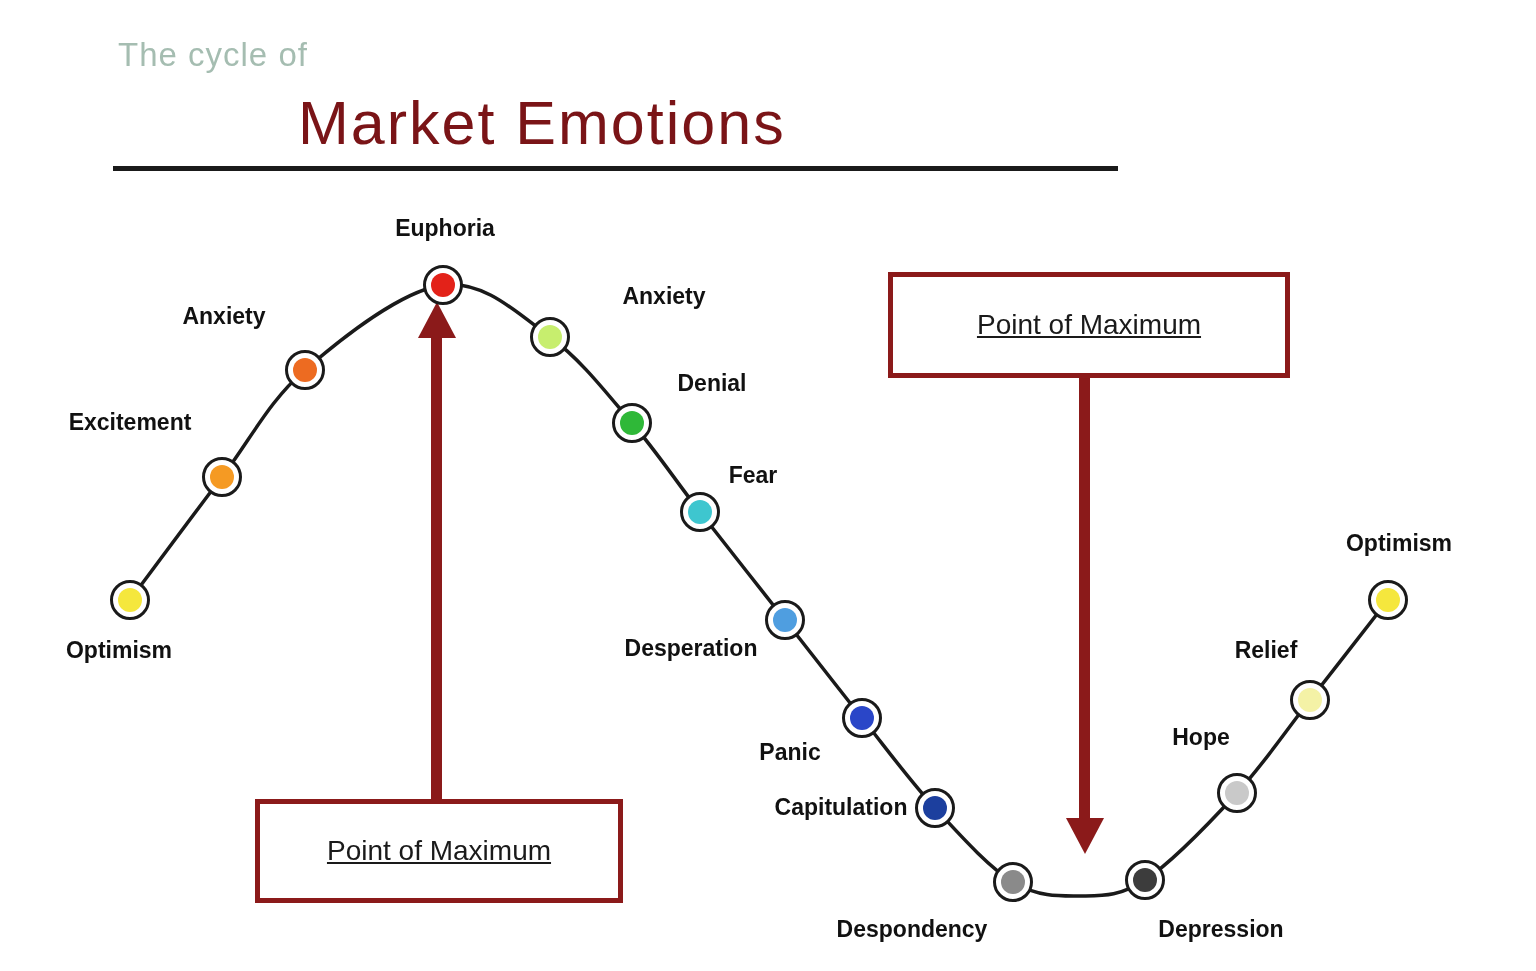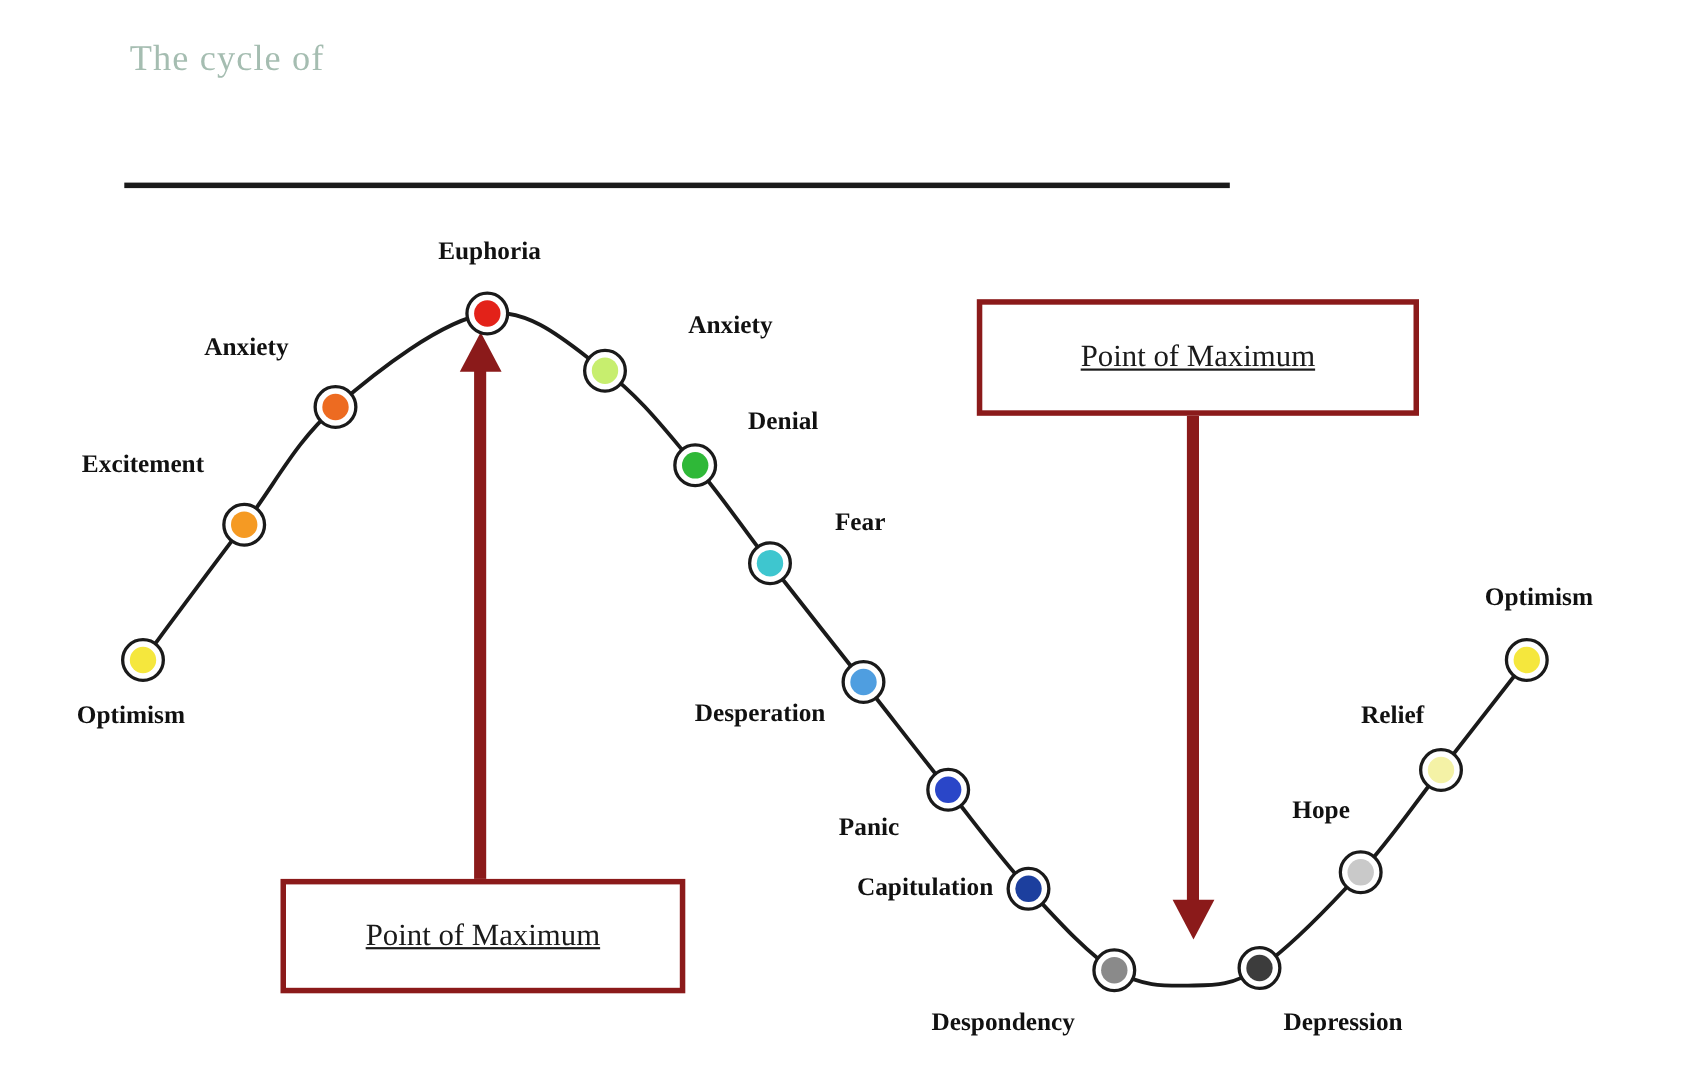--- a/index.html
+++ b/index.html
@@ -2,21 +2,21 @@
 <html><head>
 <meta charset="utf-8">
 <style>
   html, body { margin: 0; padding: 0; background: #ffffff; }
   * { box-sizing: content-box; }
   #stage {
     position: relative;
     width: 1536px;
     height: 971px;
     background: #ffffff;
-    font-family: Liberation Serif, serif;
+    font-family: Liberation Sans, sans-serif;
     overflow: hidden;
   }
 
   
   .pretitle {
     position: absolute;
     left: 118px;
     top: 36px;
     font-size: 33px;
     color: #a5bdb1;
@@ -114,20 +114,21 @@
     white-space: nowrap;
     z-index: 5;
   }
 </style>
 </head>
 <body>
 
 <div id="stage">
 
   <div class="pretitle">The cycle of</div>
+  <div class="main-title">Market Emotions</div>
   <div class="title-underline"></div>
 
   <svg id="curve-svg" width="1536" height="971" viewBox="0 0 1536 971">
     <path id="curve-path" fill="none" stroke="#1a1a1a" stroke-width="3.5" d="M 130 600 C 145.3 579.5, 192.8 515.3, 222 477 C 251.2 438.7, 268.2 402.0, 305 370 C 341.8 338.0, 402.2 290.5, 443 285 C 483.8 279.5, 518.5 314.0, 550 337 C 581.5 360.0, 607.0 393.8, 632 423 C 657.0 452.2, 674.5 479.2, 700 512 C 725.5 544.8, 758.0 585.7, 785 620 C 812.0 654.3, 837.0 686.7, 862 718 C 887.0 749.3, 909.8 780.7, 935 808 C 960.2 835.3, 988.8 867.3, 1013 882 C 1037.2 896.7, 1058.0 896.3, 1080 896 C 1102.0 895.7, 1118.8 897.2, 1145 880 C 1171.2 862.8, 1209.5 823.0, 1237 793 C 1264.5 763.0, 1284.8 732.2, 1310 700 C 1335.2 667.8, 1375.0 616.7, 1388 600"></path>
   </svg>
 
   <div class="arrow-shaft" id="risk-shaft"></div>
   <div class="arrow-head" id="risk-head"></div>
 
   <div class="arrow-shaft" id="opp-shaft"></div>
@@ -188,21 +189,21 @@
         <div class="dot-core" style="background: rgb(245, 231, 61);"></div>
       </div>
     </div>
   <div>
       <div class="emotion-label" style="left: 119px; top: 650px;">Optimism</div>
       <div class="emotion-label" style="left: 130px; top: 422px;">Excitement</div>
       <div class="emotion-label" style="left: 224px; top: 316px;">Anxiety</div>
       <div class="emotion-label" style="left: 445px; top: 228px;">Euphoria</div>
       <div class="emotion-label" style="left: 628px; top: 296px; margin-left: 36px;">Anxiety</div>
       <div class="emotion-label" style="left: 712px; top: 383px; text-align: center;">Denial</div>
-      <div class="emotion-label" style="left: 782px; top: 475px;">Fear</div>
+      <div class="emotion-label" style="left: 753px; top: 475px;">Fear</div>
       <div class="emotion-label" style="left: 691px; top: 648px;">Desperation</div>
       <div class="emotion-label" style="left: 790px; top: 752px;">Panic</div>
       <div class="emotion-label" style="left: 841px; top: 807px;">Capitulation</div>
       <div class="emotion-label" style="left: 912px; top: 929px;">Despondency</div>
       <div class="emotion-label" style="left: 1221px; top: 929px;">Depression</div>
       <div class="emotion-label" style="left: 1201px; top: 737px;">Hope</div>
       <div class="emotion-label" style="left: 1266px; top: 650px;">Relief</div>
       <div class="emotion-label" style="left: 1399px; top: 543px;">Optimism</div>
     </div>
 

